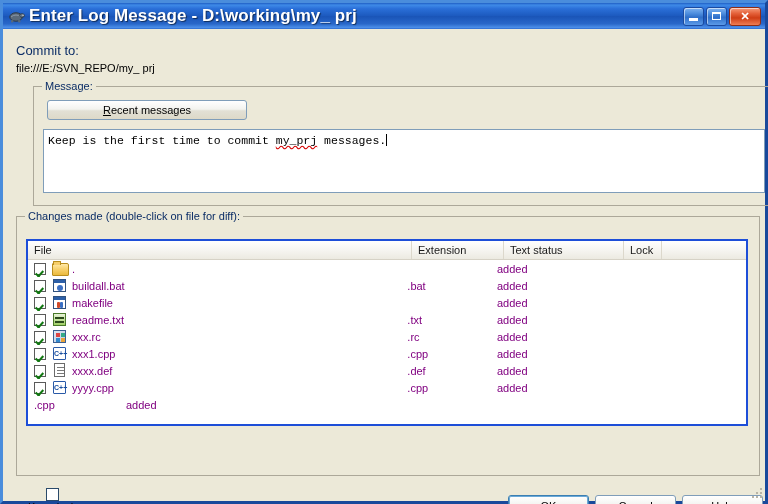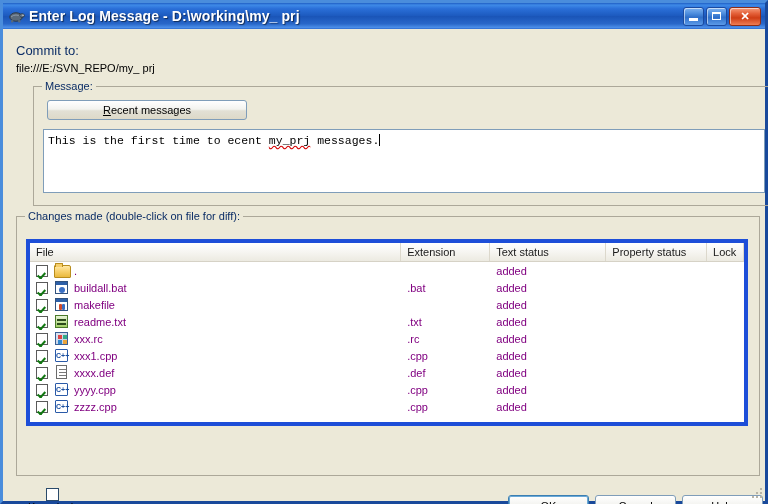--- a/index.html
+++ b/index.html
@@ -21,21 +21,21 @@
     position:absolute;left:0;top:0;right:0;height:26px;
     background:linear-gradient(to bottom,#1f5fc4 0%,#3e8ae8 8%,#2a6fd8 22%,#1d5bc0 48%,#1a55b8 52%,#2867c9 80%,#4a8de8 94%,#2c6bcf 100%);
     border-bottom:1px solid #0c3a8c;
     display:flex;align-items:center;
   }
   .title-icon{
     width:18px;height:16px;margin-left:4px;margin-right:4px;
     position:relative;flex:0 0 auto;
   }
   .title-text{
-    color:#ffffff;font-size:14px;font-weight:bold;
+    color:#ffffff;font-size:17px;font-weight:bold;
     text-shadow:1px 1px 1px rgba(0,0,0,.55);
     white-space:nowrap;letter-spacing:.1px;
   }
   .title-btns{margin-left:auto;display:flex;gap:2px;padding-right:4px;align-items:center;}
   .tbtn{
     width:21px;height:19px;border-radius:3px;
     border:1px solid #1a4aa0;
     box-sizing:border-box;
     position:relative;
     background:linear-gradient(to bottom,#7fb2f0 0%,#4e8ede 32%,#2f6fc9 55%,#5b9ae8 100%);
@@ -103,21 +103,21 @@
     text-decoration-skip-ink:none;
   }
   .caret{
     display:inline-block;width:1px;height:12px;background:#000;
     vertical-align:-2px;margin-left:0px;
   }
 
   
   #filelist{
     position:absolute;left:9px;top:22px;width:722px;height:187px;
-    box-sizing:border-box;background:#fff;border:4px solid #1d4ed8;
+    box-sizing:border-box;background:#fff;border:2px solid #1d4ed8;
     overflow:hidden;
   }
   .lv-head{
     display:flex;height:19px;box-sizing:border-box;
     border-bottom:1px solid #d6d2c6;
     background:linear-gradient(to bottom,#ffffff 0%,#f6f5f1 50%,#eceae1 100%);
   }
   .lv-head .hcell{
     box-sizing:border-box;border-right:1px solid #dcd8cc;
     padding-left:6px;line-height:18px;font-size:11px;color:#1a1a1a;
@@ -269,33 +269,32 @@
     <div class="lbl-dark" id="commit-url">file:///E:/SVN_REPO/my_ prj</div>
 
     <div class="group" id="msg-group">
       <div class="group-title">Message:</div>
 
       <div class="btn" id="recent-messages">
         <span class="u">R</span><span>ecent messages</span>
       </div>
 
       <div id="message-box">
-        <div id="message-text"><span>This is the first time to ecent </span><span class="misspell">my_prj</span><span> messages.</span><span class="caret"></span></div>
+        <div id="message-text"><span>Keep is the first time to commit </span><span class="misspell">my_prj</span><span> messages.</span><span class="caret"></span></div>
       </div>
     </div>
 
     <div class="group" id="changes-group">
       <div class="group-title">Changes made (double-click on file for diff):</div>
 
       <div id="filelist">
         <div class="lv-head">
           <div class="hcell c-file">File</div>
           <div class="hcell c-ext">Extension</div>
           <div class="hcell c-text">Text status</div>
-          <div class="hcell c-prop">Property status</div>
           <div class="hcell c-lock">Lock</div>
         </div>
         <div id="list-body">
             <div class="lv-row">
               <div class="cell file">
                 <span class="cbx checked"></span>
                 <span class="ficon">
                   <span class="ic-folder"></span>
                 </span>
                 <span class="fname">.</span>
@@ -398,29 +397,20 @@
                   </span>
                 </span>
                 <span class="fname">yyyy.cpp</span>
               </div>
               <div class="cell ext">.cpp</div>
               <div class="cell txt">added</div>
               <div class="cell prop"></div>
               <div class="cell lock"></div>
             </div>
             <div class="lv-row">
-              <div class="cell file">
-                <span class="cbx checked"></span>
-                <span class="ficon">
-                  <span class="ic-cpp">
-                    <span>C++</span>
-                  </span>
-                </span>
-                <span class="fname">zzzz.cpp</span>
-              </div>
               <div class="cell ext">.cpp</div>
               <div class="cell txt">added</div>
               <div class="cell prop"></div>
               <div class="cell lock"></div>
             </div>
           </div>
       </div>
 
     </div>
 

